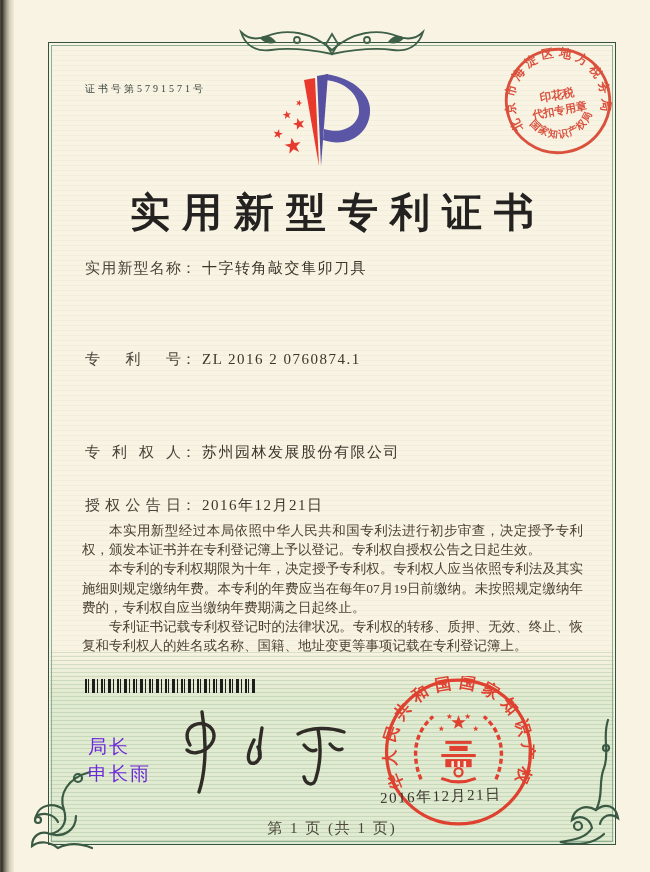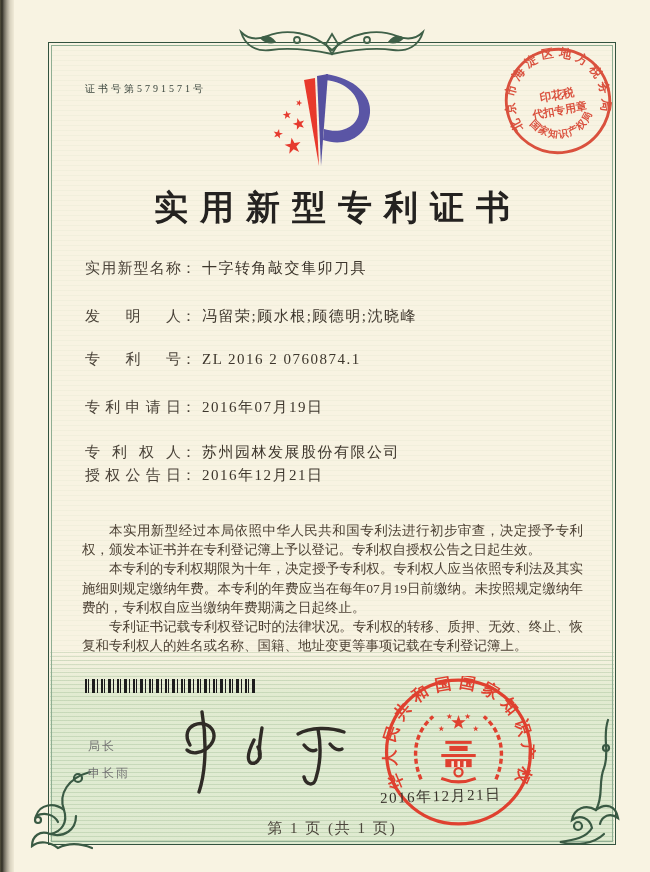--- a/index.html
+++ b/index.html
@@ -12,31 +12,31 @@
          border:1.5px solid #33523f;box-sizing:border-box;}
   .frame::before{content:"";position:absolute;inset:2px;border:1px solid #8fae93;}
   .pattern{position:absolute;left:51px;top:45px;width:562px;height:797px;
            background:repeating-linear-gradient(180deg,rgba(150,185,140,0.07) 0 1px,transparent 1px 5px);}
   .green-zone{position:absolute;left:50px;top:652px;width:564px;height:192px;
         background:
           repeating-linear-gradient(180deg,rgba(140,175,130,0.30) 0 1px,rgba(0,0,0,0) 1px 4px),
           linear-gradient(180deg,rgba(223,234,209,0) 0%,rgba(221,233,205,0.85) 22%,#e0ebd2 55%,#dfead0 100%);}
   .cert-no{position:absolute;left:85px;top:82px;font-size:10px;letter-spacing:3px;color:#3a453d;}
   .title{position:absolute;left:48px;top:185px;width:568px;text-align:center;
-         font-size:34px;font-weight:bold;color:#242220;letter-spacing:12px;padding-left:12px;box-sizing:border-box;}
+         font-size:40px;font-weight:bold;color:#242220;letter-spacing:12px;padding-left:12px;box-sizing:border-box;}
   .row{position:absolute;left:85px;font-size:15px;color:#443d33;white-space:nowrap;}
   .row .label{display:inline-block;width:96px;text-align:justify;text-align-last:justify;color:#4a4339;}
   .row .colon{margin-right:6px;}
   .row .value{letter-spacing:1.5px;color:#3d362c;}
   .paras{position:absolute;left:82px;top:521px;width:501px;font-size:13.5px;line-height:19.2px;
          color:#4c4134;text-align:justify;}
   .paras p{margin:0;text-indent:2em;}
   .barcode{position:absolute;left:85px;top:679px;width:170px;height:14px;
      background:repeating-linear-gradient(90deg,#1d1d1d 0 2px,transparent 2px 3px,#1d1d1d 3px 4px,transparent 4px 7px,#1d1d1d 7px 10px,transparent 10px 12px,#1d1d1d 12px 13px,transparent 13px 16px);}
-  .sig-block{position:absolute;left:88px;top:733px;font-size:12px;color:#737373;letter-spacing:2px;line-height:27px;}
+  .sig-block{position:absolute;left:88px;top:733px;font-size:19px;color:#6d28d9;letter-spacing:2px;line-height:27px;}
   .signature-svg{position:absolute;left:150px;top:700px;}
   .seal-date{position:absolute;left:380px;top:787px;font-size:15px;color:#38332b;letter-spacing:1.5px;transform:rotate(-2deg);white-space:nowrap;}
   .footer{position:absolute;left:48px;top:819px;width:568px;text-align:center;font-size:15px;color:#4c463c;letter-spacing:2px;}
   .logo-svg{position:absolute;left:252px;top:68px;}
   .tax-stamp{position:absolute;left:503px;top:46px;transform:rotate(-10deg);opacity:0.88;}
   .office-seal{position:absolute;left:381px;top:676px;opacity:0.93;}
   .ornament-top{position:absolute;left:237px;top:20px;}
   .corner-bl{position:absolute;left:28px;top:768px;}
   .corner-br{position:absolute;left:552px;top:718px;}
 </style>
@@ -115,33 +115,27 @@
     </text>
     <text x="50" y="48" font-size="10.5" fill="#d63b28" text-anchor="middle" font-weight="bold">印花税</text>
     <text x="50" y="62" font-size="10" fill="#d63b28" text-anchor="middle" font-weight="bold">代扣专用章</text>
   </svg>
 
   <div class="title">实用新型专利证书</div>
 
   <div class="row" style="top:259px">
     <span class="label">实用新型名称</span><span class="colon">：</span><span class="value">十字转角敲交隼卯刀具</span>
   </div>
-  <div class="row" style="top:307px">
-    <span class="label">发明人</span><span class="colon">：</span><span class="value">冯留荣;顾水根;顾德明;沈晓峰</span>
-  </div>
   <div class="row" style="top:350px">
     <span class="label">专利号</span><span class="colon">：</span><span class="value">ZL 2016 2 0760874.1</span>
-  </div>
-  <div class="row" style="top:398px">
-    <span class="label">专利申请日</span><span class="colon">：</span><span class="value">2016年07月19日</span>
   </div>
   <div class="row" style="top:443px">
     <span class="label">专利权人</span><span class="colon">：</span><span class="value">苏州园林发展股份有限公司</span>
   </div>
-  <div class="row" style="top:466px">
+  <div class="row" style="top:496px">
     <span class="label">授权公告日</span><span class="colon">：</span><span class="value">2016年12月21日</span>
   </div>
 
   <div class="paras">
     <p>本实用新型经过本局依照中华人民共和国专利法进行初步审查，决定授予专利权，颁发本证书并在专利登记簿上予以登记。专利权自授权公告之日起生效。</p>
     <p>本专利的专利权期限为十年，决定授予专利权。专利权人应当依照专利法及其实施细则规定缴纳年费。本专利的年费应当在每年07月19日前缴纳。未按照规定缴纳年费的，专利权自应当缴纳年费期满之日起终止。</p>
     <p>专利证书记载专利权登记时的法律状况。专利权的转移、质押、无效、终止、恢复和专利权人的姓名或名称、国籍、地址变更等事项记载在专利登记簿上。</p>
   </div>
 
   <div class="barcode"></div>

